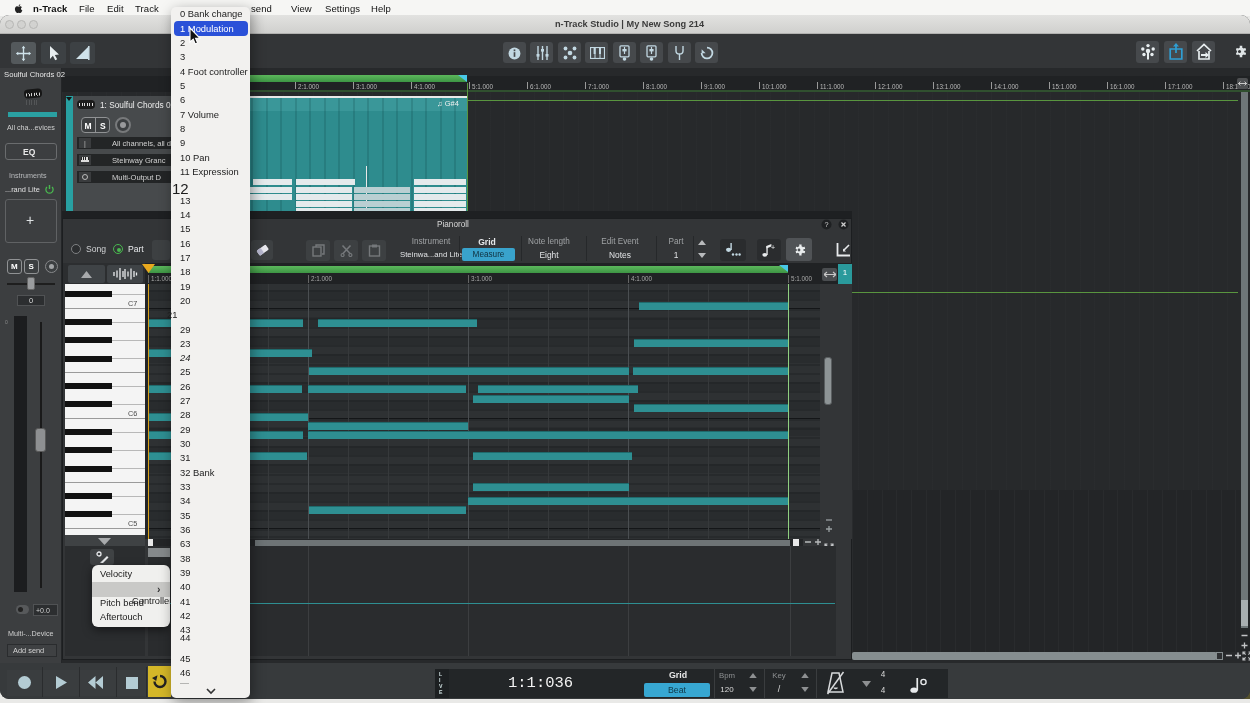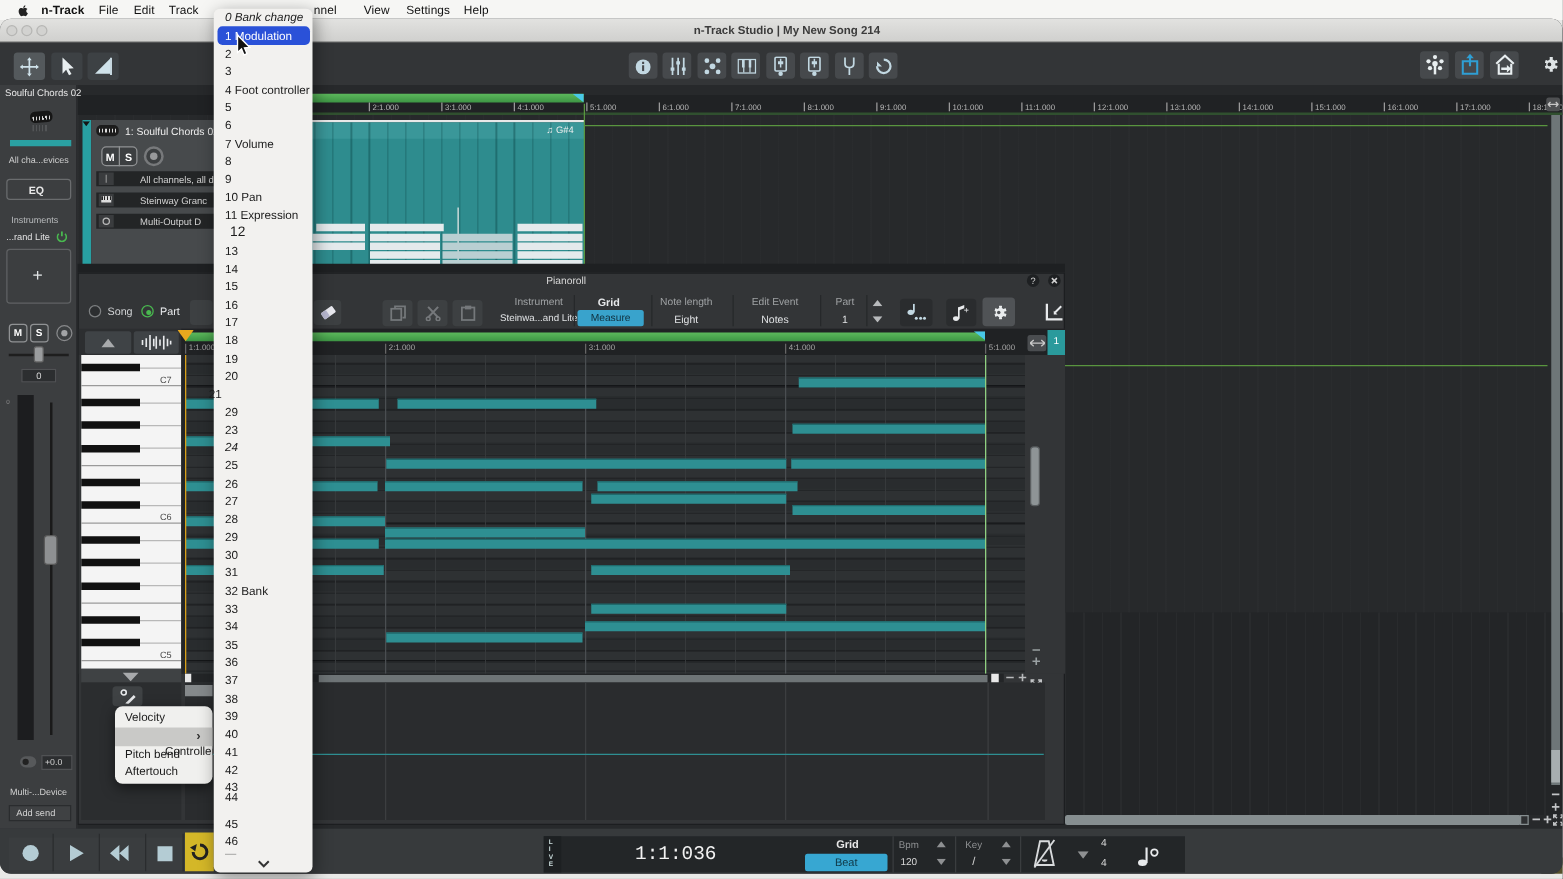--- a/index.html
+++ b/index.html
@@ -7,21 +7,21 @@
 svg{position:absolute;display:block;}
 </style></head><body>
 <div style="left:0px;top:0px;width:1250px;height:16px;background:#f6f6f4;"></div>
 <svg style="left:13px;top:3px" width="11" height="11" viewBox="0 0 16 16">
     <path fill="#222" d="M11.6 8.5c0-1.6 1.3-2.4 1.4-2.4-.8-1.1-2-1.3-2.4-1.3-1-.1-2 .6-2.5.6-.5 0-1.3-.6-2.1-.6-1.1 0-2.1.6-2.7 1.6-1.1 2-.3 4.9.8 6.5.6.8 1.2 1.7 2.1 1.6.8 0 1.2-.5 2.2-.5 1 0 1.3.5 2.2.5.9 0 1.5-.8 2-1.6.6-.9.9-1.8.9-1.9 0 0-1.8-.7-1.9-2.5zM10 3.8c.4-.5.7-1.3.6-2-.6 0-1.4.4-1.8 1-.4.5-.8 1.3-.7 2 .7.1 1.4-.4 1.9-1z"></path>
   </svg>
 <div class="t " style="left:33px;top:4px;font-size:9.5px;color:#111;font-weight:700;letter-spacing:0.1px;">n-Track</div>
 <div class="t " style="left:79px;top:4px;font-size:9.5px;color:#111;font-weight:400;letter-spacing:0.1px;">File</div>
 <div class="t " style="left:107px;top:4px;font-size:9.5px;color:#111;font-weight:400;letter-spacing:0.1px;">Edit</div>
 <div class="t " style="left:135px;top:4px;font-size:9.5px;color:#111;font-weight:400;letter-spacing:0.1px;">Track</div>
-<div class="t " style="left:251px;top:4px;font-size:9.5px;color:#111;font-weight:400;letter-spacing:0.1px;">nnel</div>
+<div class="t " style="left:251px;top:4px;font-size:9.5px;color:#111;font-weight:400;letter-spacing:0.1px;">send</div>
 <div class="t " style="left:291px;top:4px;font-size:9.5px;color:#111;font-weight:400;letter-spacing:0.1px;">View</div>
 <div class="t " style="left:325px;top:4px;font-size:9.5px;color:#111;font-weight:400;letter-spacing:0.1px;">Settings</div>
 <div class="t " style="left:371px;top:4px;font-size:9.5px;color:#111;font-weight:400;letter-spacing:0.1px;">Help</div>
 <div style="left:1233px;top:686px;width:17px;height:13px;background:#55512c;"></div>
 <div style="left:0px;top:15px;width:1250px;height:684px;background:#333537;border-radius:9px;overflow:hidden;">
     <div id="win" style="left:0;top:0;width:1250px;height:684px;"></div>
   </div>
 <div style="left:0;top:15px;width:1250px;height:684px;border-radius:9px;overflow:hidden;">
 <div style="left:0px;top:0px;width:1250px;height:19px;background:linear-gradient(#e2e2e0,#d0d0ce);border-bottom:1px solid #b2b2b0;"></div>
 <div style="left:5px;top:5px;width:9px;height:9px;border-radius:50%;background:#d2d2d0;border:1px solid #b6b6b4;"></div>
@@ -613,34 +613,34 @@
 </div>
 <div style="left:92px;top:565px;width:78px;height:62px;background:#f0f0ee;border-radius:6px;box-shadow:0 3px 10px rgba(0,0,0,.5);overflow:hidden;">
 <div class="t" style="left:8px;top:5px;font-size:9.3px;color:#1a1a1a;">Velocity</div>
 <div style="left:0;top:17px;width:78px;height:14.5px;background:#c9c9c7;"></div>
 <div class="t" style="left:8px;top:32px;font-size:9.3px;color:#1a1a1a;padding-left:32px;">Controller</div>
 <div class="t" style="left:65px;top:19px;font-size:10.5px;color:#333;font-weight:700;">›</div>
 <div class="t" style="left:8px;top:34px;font-size:9.3px;color:#1a1a1a;">Pitch bend</div>
 <div class="t" style="left:8px;top:48px;font-size:9.3px;color:#1a1a1a;">Aftertouch</div>
 </div>
 <div style="left:171px;top:7px;width:79px;height:691px;background:#f2f1ef;border-radius:5px;box-shadow:2px 4px 14px rgba(0,0,0,.4);"></div>
-<div class="t" style="left:180px;top:9.2px;font-size:9.4px;color:#1c1c1c;font-style:italic;">0 Bank change</div>
+<div class="t" style="left:180px;top:9.2px;font-size:9.4px;color:#1c1c1c;">0 Bank change</div>
 <div style="left:173.5px;top:21.3px;width:74px;height:14.5px;background:#2a51d8;border-radius:4px;"></div>
 <div class="t" style="left:180px;top:23.5px;font-size:9.4px;color:#fff;">1 Modulation</div>
 <div class="t" style="left:180px;top:37.9px;font-size:9.4px;color:#1c1c1c;">2</div>
 <div class="t" style="left:180px;top:52.2px;font-size:9.4px;color:#1c1c1c;">3</div>
 <div class="t" style="left:180px;top:66.5px;font-size:9.4px;color:#1c1c1c;">4 Foot controller</div>
 <div class="t" style="left:180px;top:80.9px;font-size:9.4px;color:#1c1c1c;">5</div>
 <div class="t" style="left:180px;top:95.2px;font-size:9.4px;color:#1c1c1c;">6</div>
 <div class="t" style="left:180px;top:109.5px;font-size:9.4px;color:#1c1c1c;">7 Volume</div>
 <div class="t" style="left:180px;top:123.8px;font-size:9.4px;color:#1c1c1c;">8</div>
 <div class="t" style="left:180px;top:138.2px;font-size:9.4px;color:#1c1c1c;">9</div>
 <div class="t" style="left:180px;top:152.5px;font-size:9.4px;color:#1c1c1c;">10 Pan</div>
 <div class="t" style="left:180px;top:166.8px;font-size:9.4px;color:#1c1c1c;">11 Expression</div>
-<div class="t" style="left:184px;top:181.2px;font-size:11px;color:#1c1c1c;">12</div>
+<div class="t" style="left:172px;top:181.2px;font-size:15px;color:#1c1c1c;">12</div>
 <div class="t" style="left:180px;top:195.5px;font-size:9.4px;color:#1c1c1c;">13</div>
 <div class="t" style="left:180px;top:209.8px;font-size:9.4px;color:#1c1c1c;">14</div>
 <div class="t" style="left:180px;top:224.1px;font-size:9.4px;color:#1c1c1c;">15</div>
 <div class="t" style="left:180px;top:238.5px;font-size:9.4px;color:#1c1c1c;">16</div>
 <div class="t" style="left:180px;top:252.8px;font-size:9.4px;color:#1c1c1c;">17</div>
 <div class="t" style="left:180px;top:267.1px;font-size:9.4px;color:#1c1c1c;">18</div>
 <div class="t" style="left:180px;top:281.5px;font-size:9.4px;color:#1c1c1c;">19</div>
 <div class="t" style="left:180px;top:295.8px;font-size:9.4px;color:#1c1c1c;">20</div>
 <div class="t" style="left:167px;top:310.1px;font-size:9.4px;color:#1c1c1c;">21</div>
 <div class="t" style="left:180px;top:324.5px;font-size:9.4px;color:#1c1c1c;">29</div>
@@ -651,21 +651,21 @@
 <div class="t" style="left:180px;top:396.1px;font-size:9.4px;color:#1c1c1c;">27</div>
 <div class="t" style="left:180px;top:410.4px;font-size:9.4px;color:#1c1c1c;">28</div>
 <div class="t" style="left:180px;top:424.8px;font-size:9.4px;color:#1c1c1c;">29</div>
 <div class="t" style="left:180px;top:439.1px;font-size:9.4px;color:#1c1c1c;">30</div>
 <div class="t" style="left:180px;top:453.4px;font-size:9.4px;color:#1c1c1c;">31</div>
 <div class="t" style="left:180px;top:467.8px;font-size:9.4px;color:#1c1c1c;">32 Bank</div>
 <div class="t" style="left:180px;top:482.1px;font-size:9.4px;color:#1c1c1c;">33</div>
 <div class="t" style="left:180px;top:496.4px;font-size:9.4px;color:#1c1c1c;">34</div>
 <div class="t" style="left:180px;top:510.8px;font-size:9.4px;color:#1c1c1c;">35</div>
 <div class="t" style="left:180px;top:525.1px;font-size:9.4px;color:#1c1c1c;">36</div>
-<div class="t" style="left:180px;top:539.4px;font-size:9.4px;color:#1c1c1c;">37</div>
+<div class="t" style="left:180px;top:539.4px;font-size:9.4px;color:#1c1c1c;">63</div>
 <div class="t" style="left:180px;top:553.7px;font-size:9.4px;color:#1c1c1c;">38</div>
 <div class="t" style="left:180px;top:568.1px;font-size:9.4px;color:#1c1c1c;">39</div>
 <div class="t" style="left:180px;top:582.4px;font-size:9.4px;color:#1c1c1c;">40</div>
 <div class="t" style="left:180px;top:596.7px;font-size:9.4px;color:#1c1c1c;">41</div>
 <div class="t" style="left:180px;top:611.1px;font-size:9.4px;color:#1c1c1c;">42</div>
 <div class="t" style="left:180px;top:625.4px;font-size:9.4px;color:#1c1c1c;">43</div>
 <div class="t" style="left:180px;top:633px;font-size:9.4px;color:#1c1c1c;">44</div>
 <div class="t" style="left:180px;top:654.1px;font-size:9.4px;color:#1c1c1c;">45</div>
 <div class="t" style="left:180px;top:668.4px;font-size:9.4px;color:#1c1c1c;text-align:center;">46</div>
 <div style="left:180px;top:683px;width:9px;height:1px;background:#b5b5b3;"></div>

